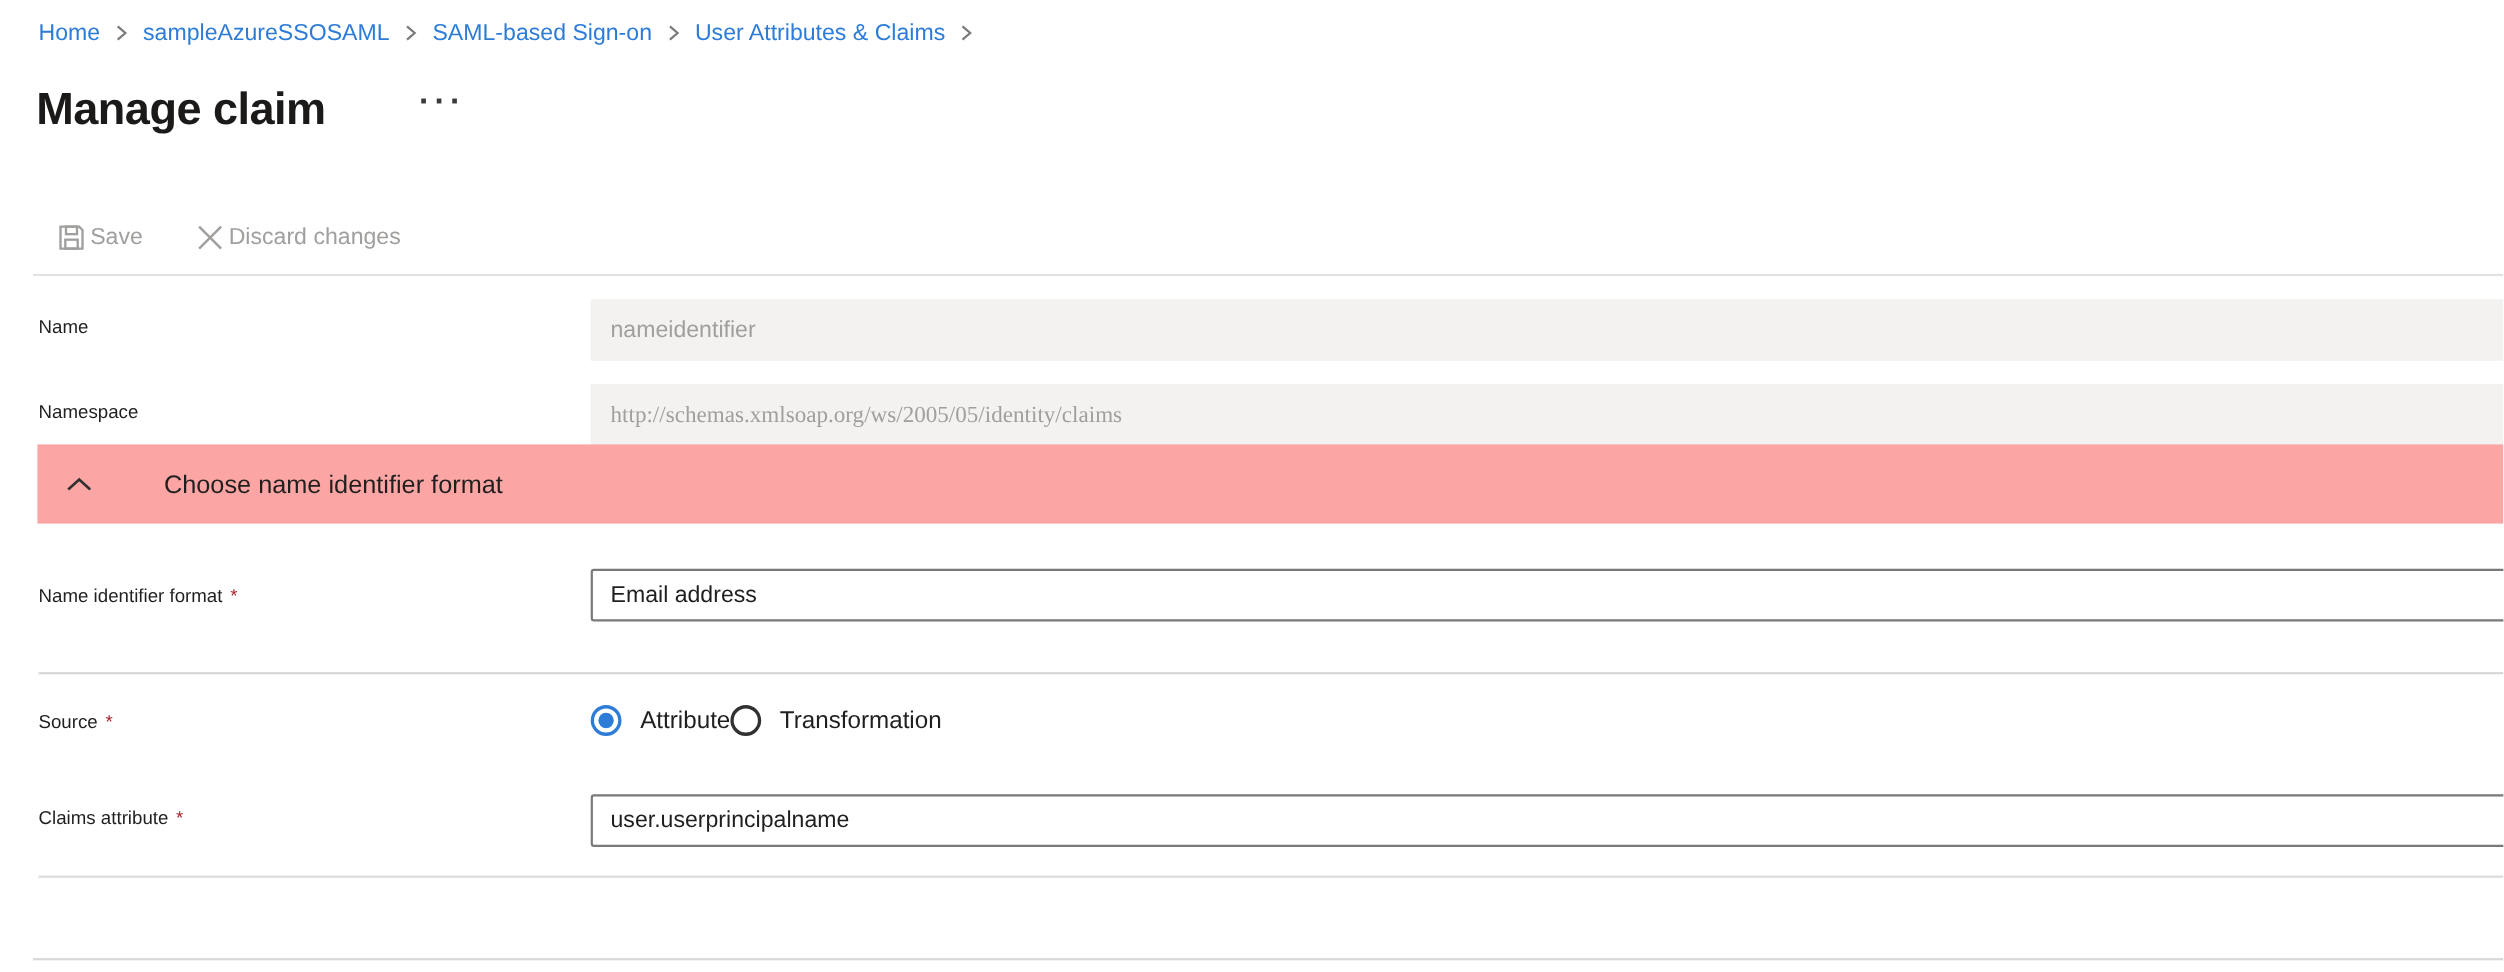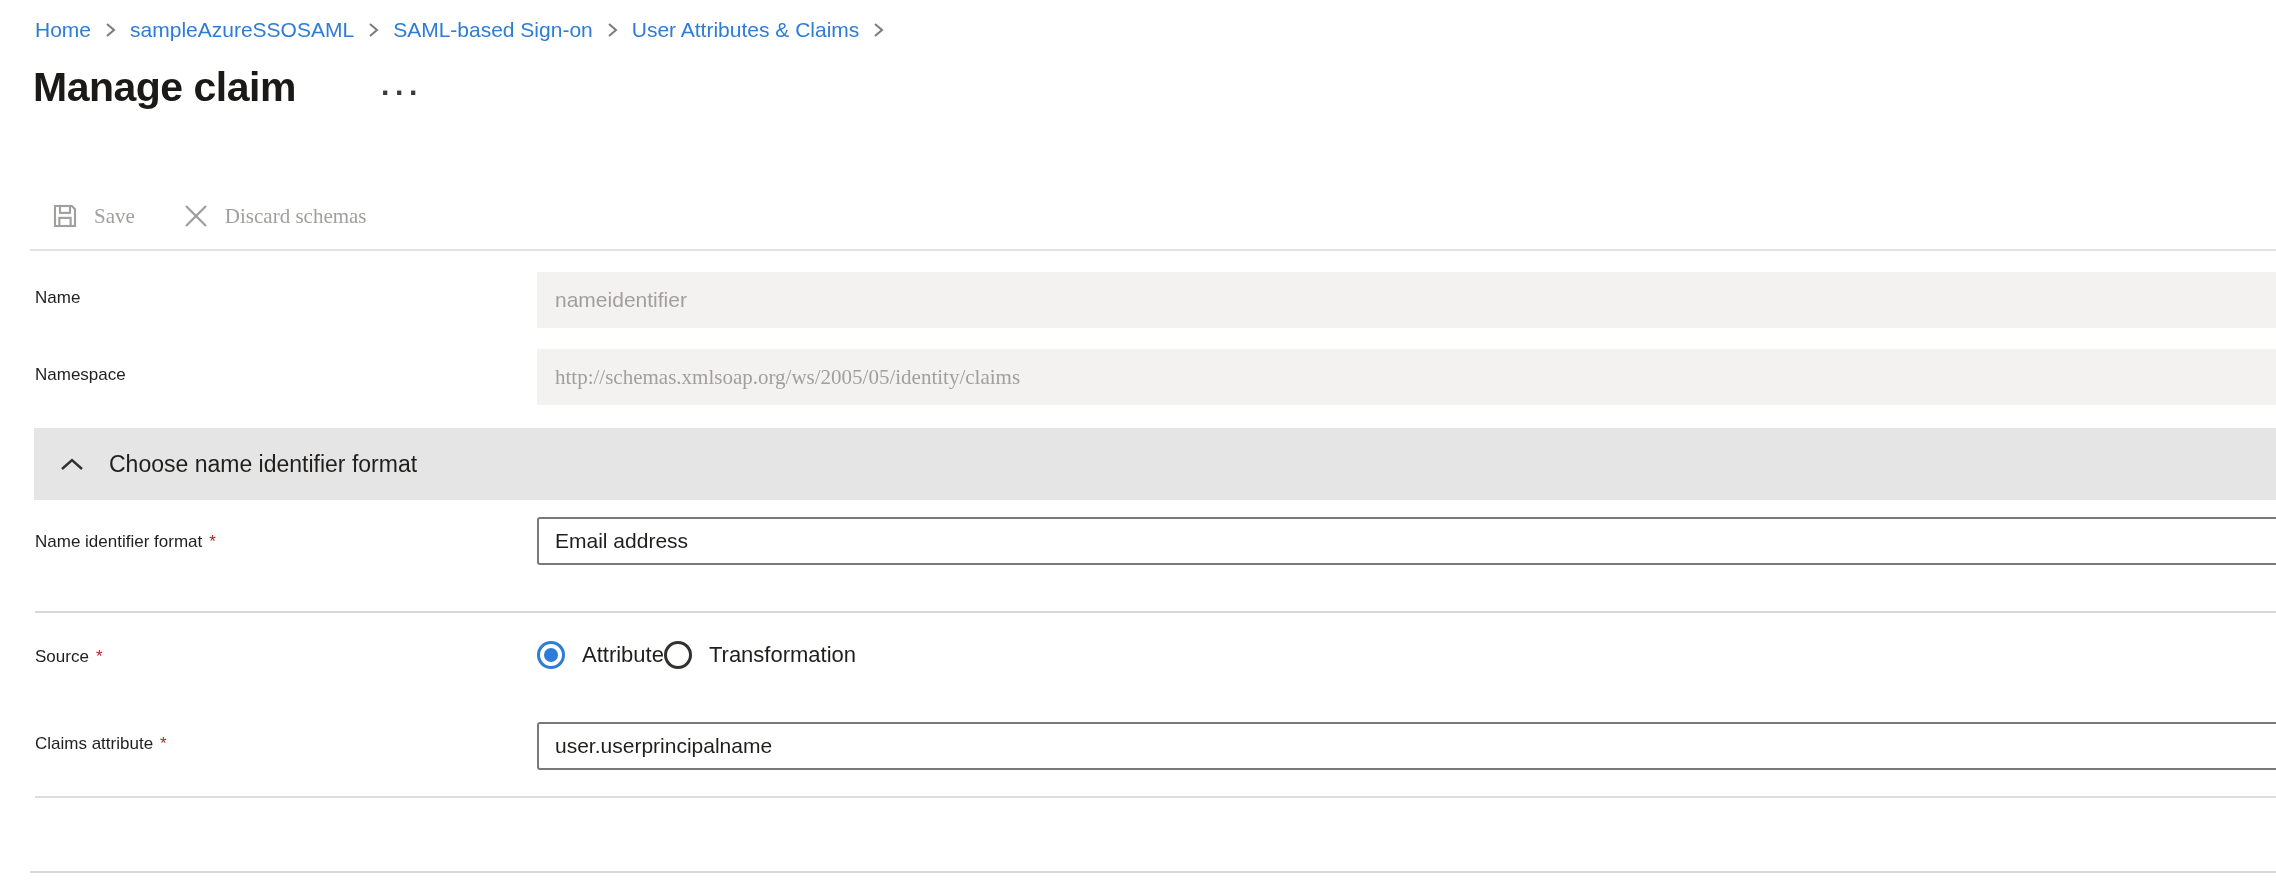--- a/index.html
+++ b/index.html
@@ -20,41 +20,41 @@
     font-size: 21px; line-height: 32px; white-space: nowrap;
   }
   .breadcrumb a {
     color: #2d7cd8; text-decoration: none; cursor: pointer;
   }
   .crumb-sep { margin: 0 13px; display: inline-flex; align-items: center; }
   .crumb-sep svg { display: block; }
 
   
   .page-title {
-    position: absolute; left: 33px; top: 64px;
+    position: absolute; left: 33px; top: 76px;
     font-size: 41px; font-weight: 700; color: #1b1a19;
     letter-spacing: -0.5px;
   }
   .more-btn {
     position: absolute; left: 381px; top: 78px;
     background: none; border: none; cursor: pointer;
     font-size: 30px; font-weight: 700; color: #3b3a39;
     letter-spacing: 4px; line-height: 30px;
     font-family: "Liberation Sans", sans-serif;
   }
 
   
   .command-bar {
     position: absolute; left: 50px; top: 192px; height: 48px;
     display: flex; align-items: center; gap: 46px;
   }
   .tb-btn {
-    display: flex; align-items: center; gap: 14px;
+    display: flex; align-items: center; gap: 2px;
     background: none; border: none; cursor: default;
-    font-family: Liberation Serif, serif;
+    font-family: Liberation Sans, sans-serif;
     font-size: 21px; color: #a19f9d;
   }
   .tb-btn svg { display: block; }
   .divider {
     position: absolute; right: 0; height: 2px; background: #dcdcdc;
   }
   .divider-toolbar { top: 249px; left: 30px; background: #e3e2e0; }
   .divider-nif    { top: 611px; left: 35px; background: #d8d8d8; }
   .divider-cc-top { top: 796px; left: 35px; background: #dcdcdc; }
   .divider-cc-bot { top: 871px; left: 30px; background: #d8d8d8; }
@@ -90,21 +90,21 @@
     font-size: 21px; color: #201f1e; padding: 0 16px;
   }
   .inp-nif         { top: 517px; }
   .inp-source-attr { top: 722px; }
 
   
   .section-bar {
     position: absolute; left: 34px; right: 0; height: 72px;
     display: flex; align-items: center; cursor: pointer;
   }
-  .section-expanded { top: 428px; background: #e5e5e5; }
+  .section-expanded { top: 404px; background: #fca5a5; gap: 40px; }
   .section-collapsed { top: 798px; background: #ffffff; }
   .section-bar .chev { margin-left: 26px; display: inline-flex; }
   .section-bar .section-title {
     margin-left: 25px; font-size: 23px; color: #201f1e;
   }
 
   
   .radio-group {
     position: absolute; left: 537px; top: 640px; height: 30px;
     display: flex; align-items: center; 
@@ -168,21 +168,21 @@
       </span>
       <span>Save</span>
     </button>
     <button class="tb-btn">
       <span>
         <svg width="30" height="30" viewBox="0 0 24 24">
           <line x1="4" y1="4" x2="20" y2="20" stroke="#a19f9d" stroke-width="1.8"></line>
           <line x1="20" y1="4" x2="4" y2="20" stroke="#a19f9d" stroke-width="1.8"></line>
         </svg>
       </span>
-      <span>Discard schemas</span>
+      <span>Discard changes</span>
     </button>
   </div>
   <div class="divider divider-toolbar"></div>
 
   <label class="field-label lbl-name">Name</label>
   <input class="input-disabled inp-name" disabled="" value="nameidentifier" style="">
 
   <label class="field-label lbl-namespace">Namespace</label>
   <input class="input-disabled inp-namespace" disabled="" value="http://schemas.xmlsoap.org/ws/2005/05/identity/claims" style="">
 

